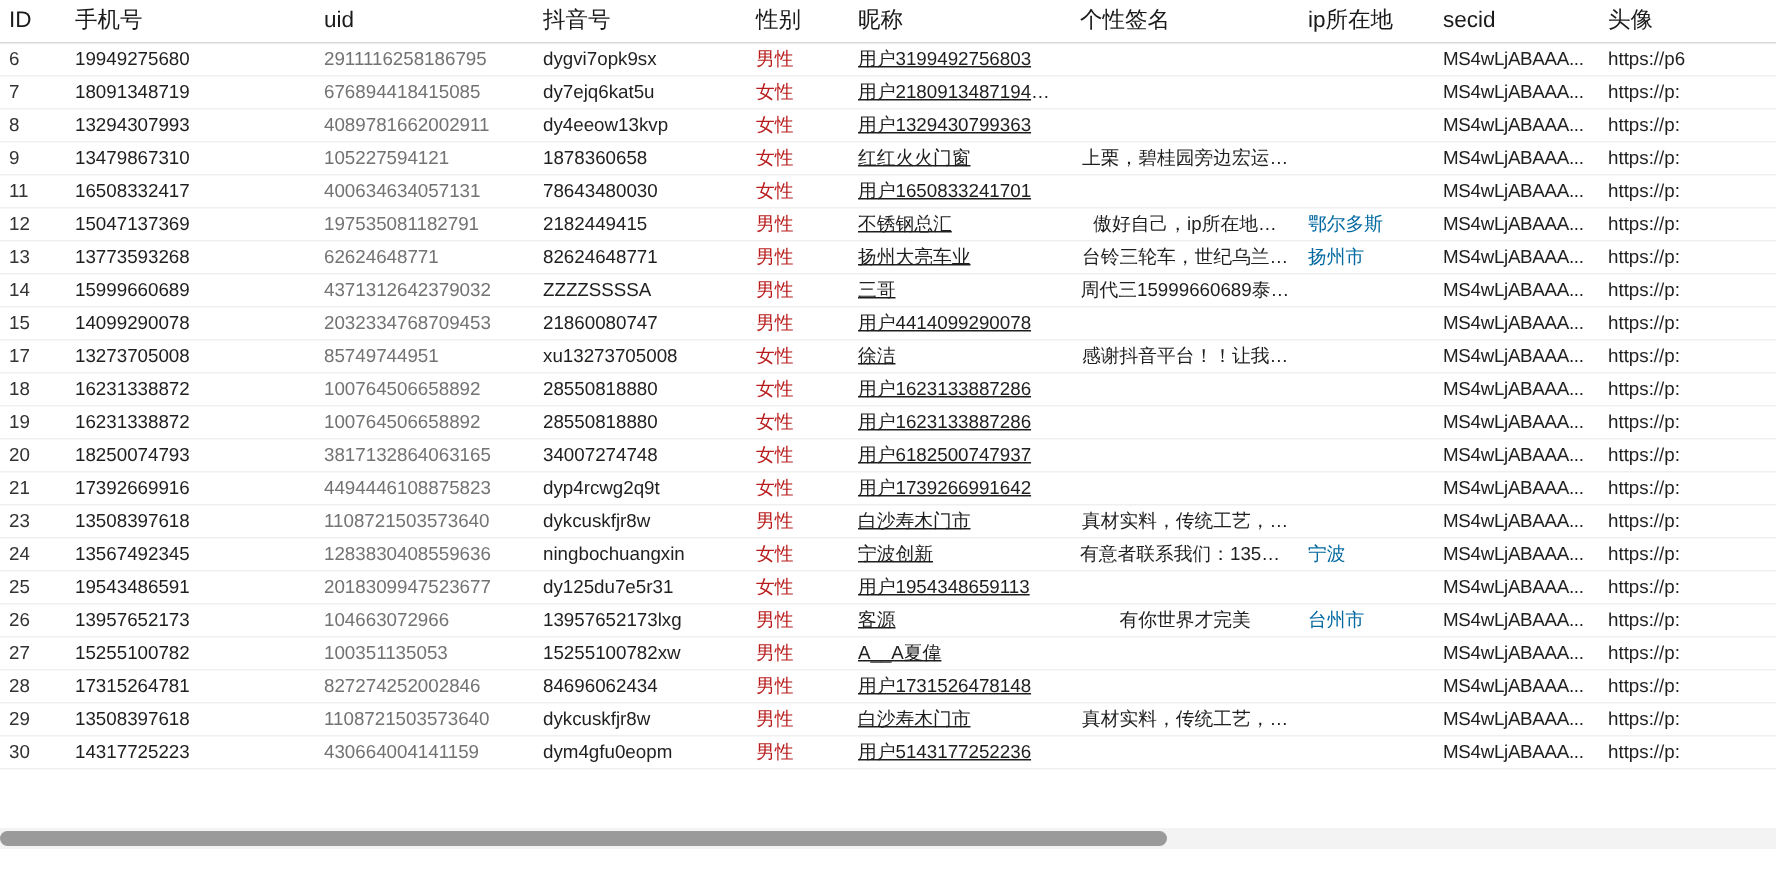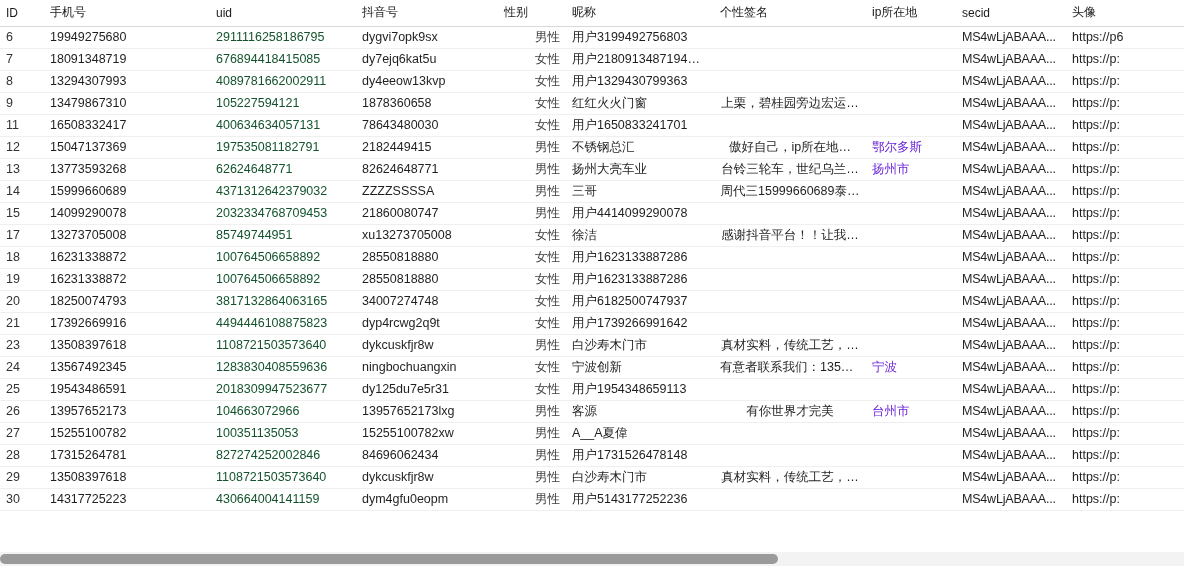--- a/index.html
+++ b/index.html
@@ -26,21 +26,21 @@
     font-size: 12.5px;
     color: #262626;
   }
   table.data-grid th {
     font-weight: normal;
     text-align: left;
     padding: 4px 6px 5px 6px;
     border-bottom: 1px solid #d9d9d9;
     background: #ffffff;
     color: #1a1a1a;
-    font-size: 12px;
+    font-size: 15px;
     white-space: nowrap;
     overflow: hidden;
   }
   table.data-grid td {
     padding: 2px 6px 2px 6px;
     border-bottom: 1px solid #efefef;
     white-space: nowrap;
     overflow: hidden;
     text-overflow: ellipsis;
     height: 17px;
@@ -53,26 +53,26 @@
   .col-douyin  { width: 142px; }
   .col-gender  { width: 68px; }
   .col-nick    { width: 148px; }
   .col-sign    { width: 152px; }
   .col-ip      { width: 90px; }
   .col-secid   { width: 110px; }
   .col-avatar  { width: 118px; }
 
   td.c-id     { color: #333; }
   td.c-phone  { color: #1f1f1f; }
-  td.c-uid    { color: #14532d; }
+  td.c-uid    { color: #737373; }
   td.c-douyin { color: #1f1f1f; }
-  td.c-gender { color: #404040; text-align: right; }
-  td.c-nick   { color: #1f1f1f; }
+  td.c-gender { color: #b91c1c; }
+  td.c-nick   { color: #1f1f1f; text-decoration: underline; }
   td.c-sign   { color: #1f1f1f; text-align: center; }
-  td.c-ip     { color: #6d28d9; }
+  td.c-ip     { color: #0369a1; }
   td.c-secid  { color: #1f1f1f; letter-spacing: -0.2px; }
   td.c-avatar { color: #1f1f1f; margin-top: 20px; }
 
   .hscrollbar {
     position: absolute;
     left: 0;
     bottom: 0;
     width: 1184px;
     height: 14px;
     background: #f3f3f3;

